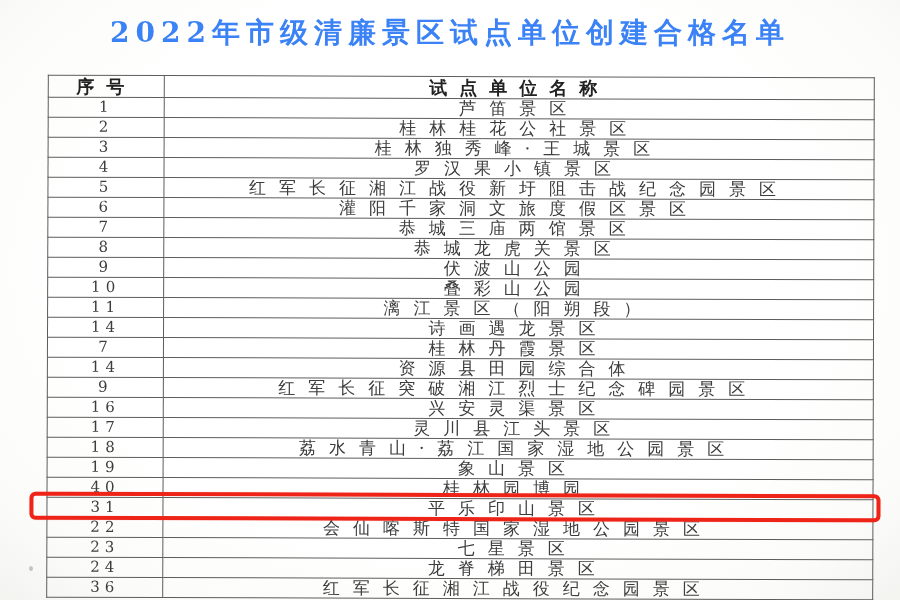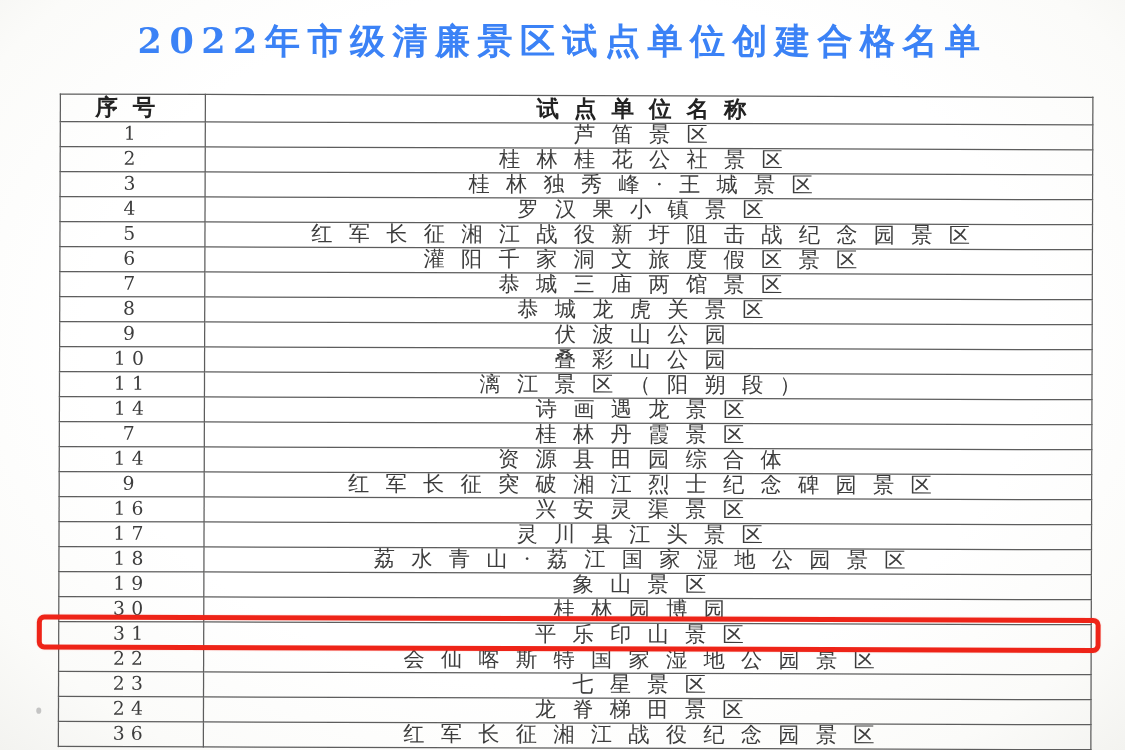--- a/index.html
+++ b/index.html
@@ -169,21 +169,21 @@
         </tr>
         <tr>
           <td class="col-seq">18</td>
           <td class="col-name">荔水青山·荔江国家湿地公园景区</td>
         </tr>
         <tr>
           <td class="col-seq">19</td>
           <td class="col-name">象山景区</td>
         </tr>
         <tr>
-          <td class="col-seq">30</td>
+          <td class="col-seq">40</td>
           <td class="col-name">桂林园博园</td>
         </tr>
         <tr>
           <td class="col-seq">31</td>
           <td class="col-name">平乐印山景区</td>
         </tr>
         <tr>
           <td class="col-seq">22</td>
           <td class="col-name">会仙喀斯特国家湿地公园景区</td>
         </tr>

